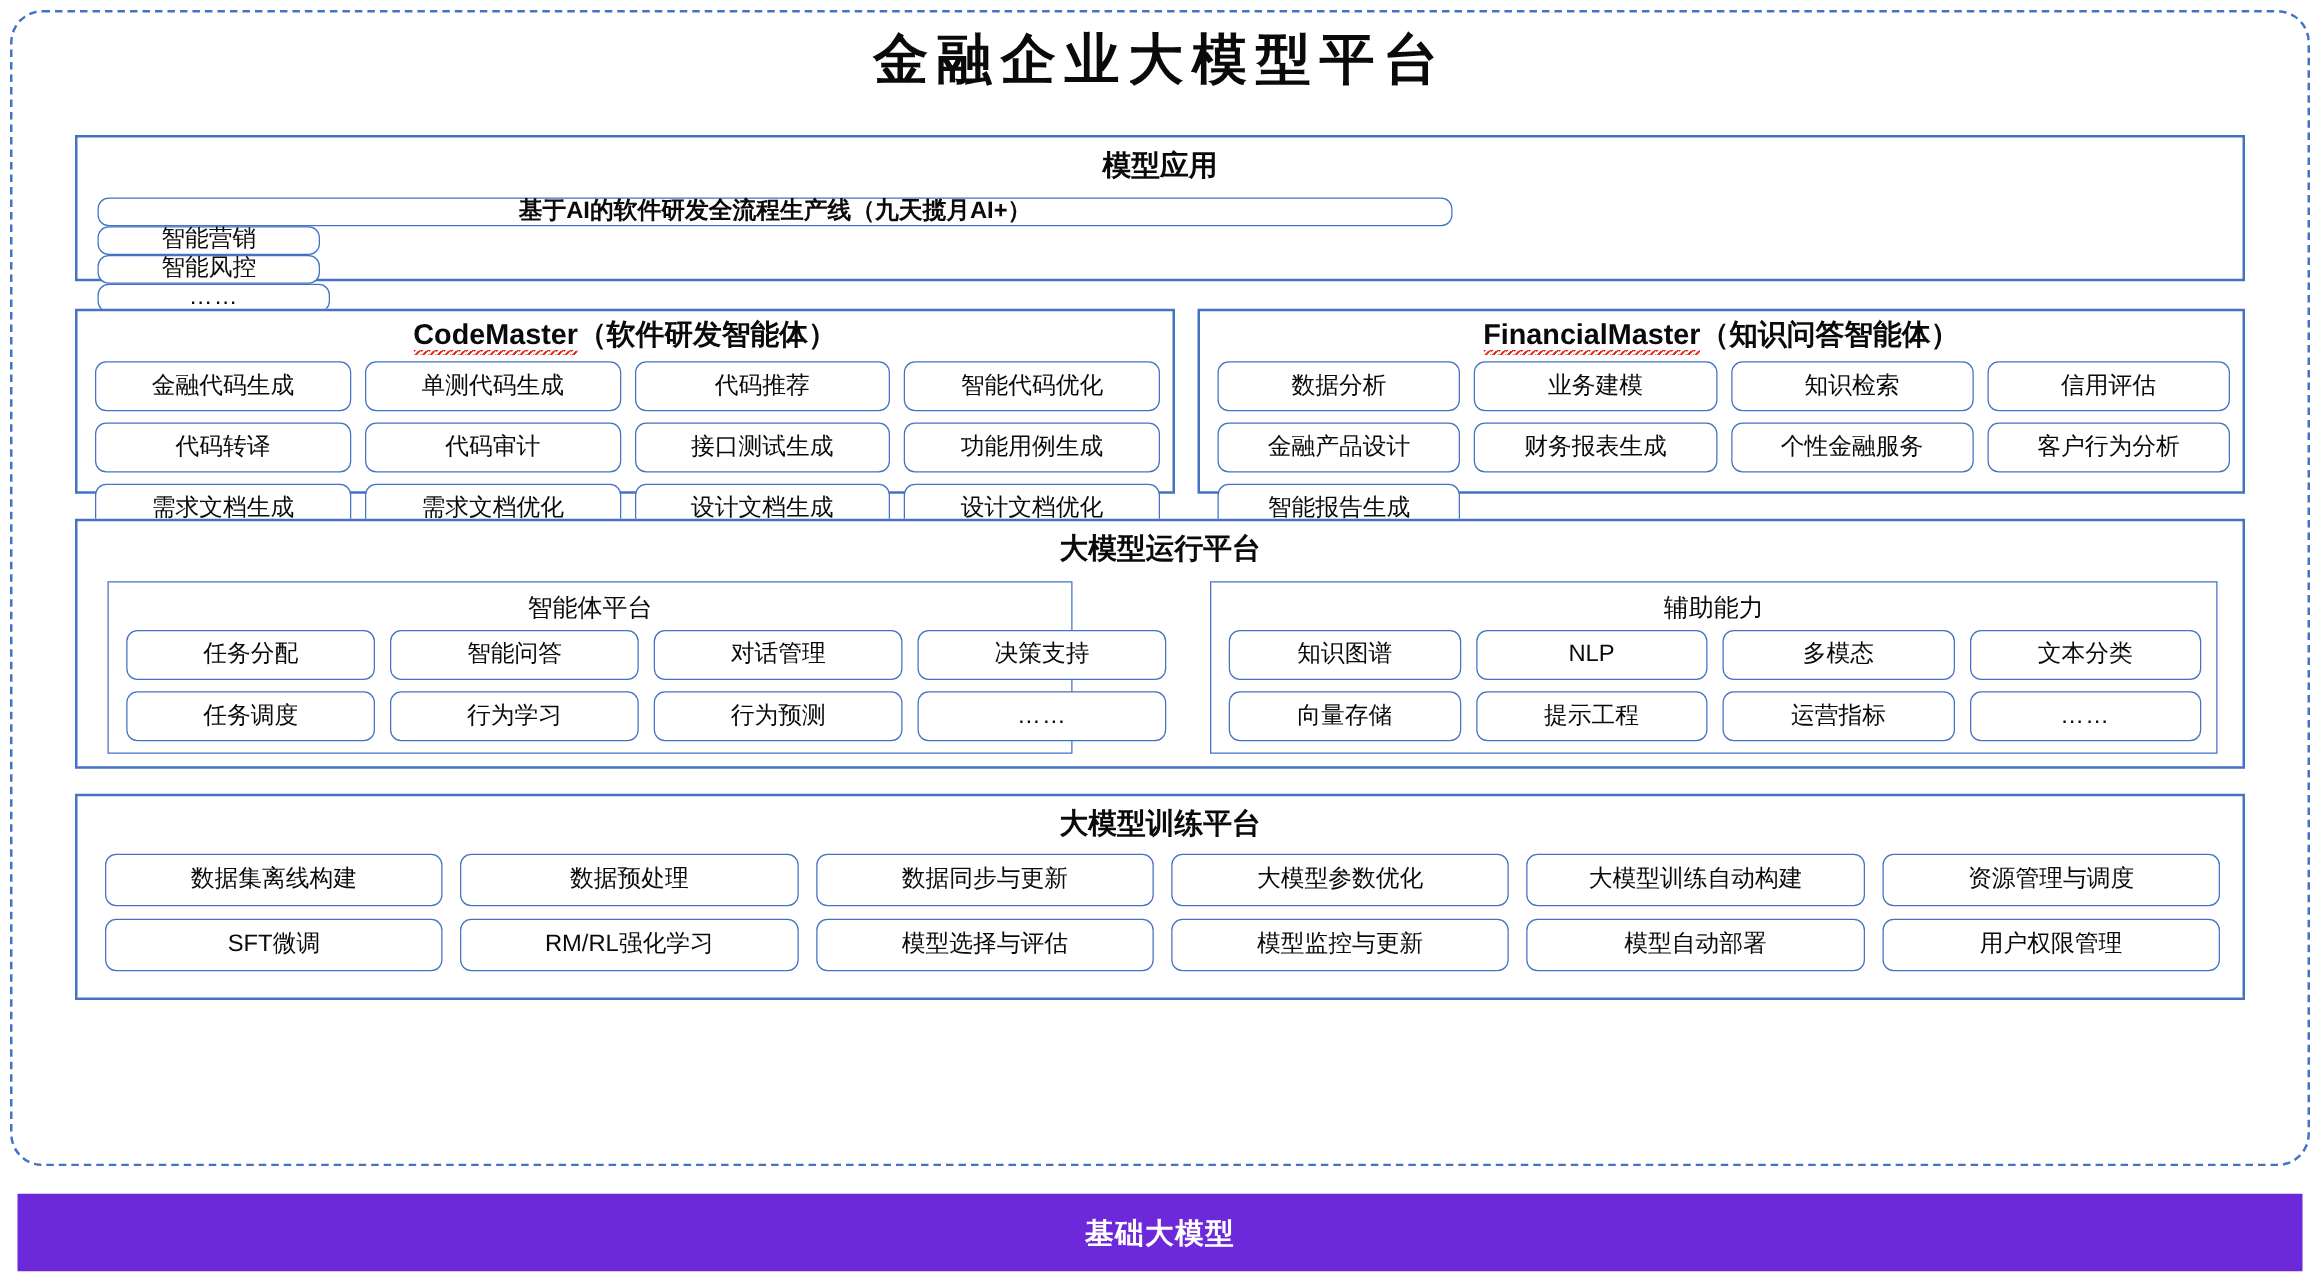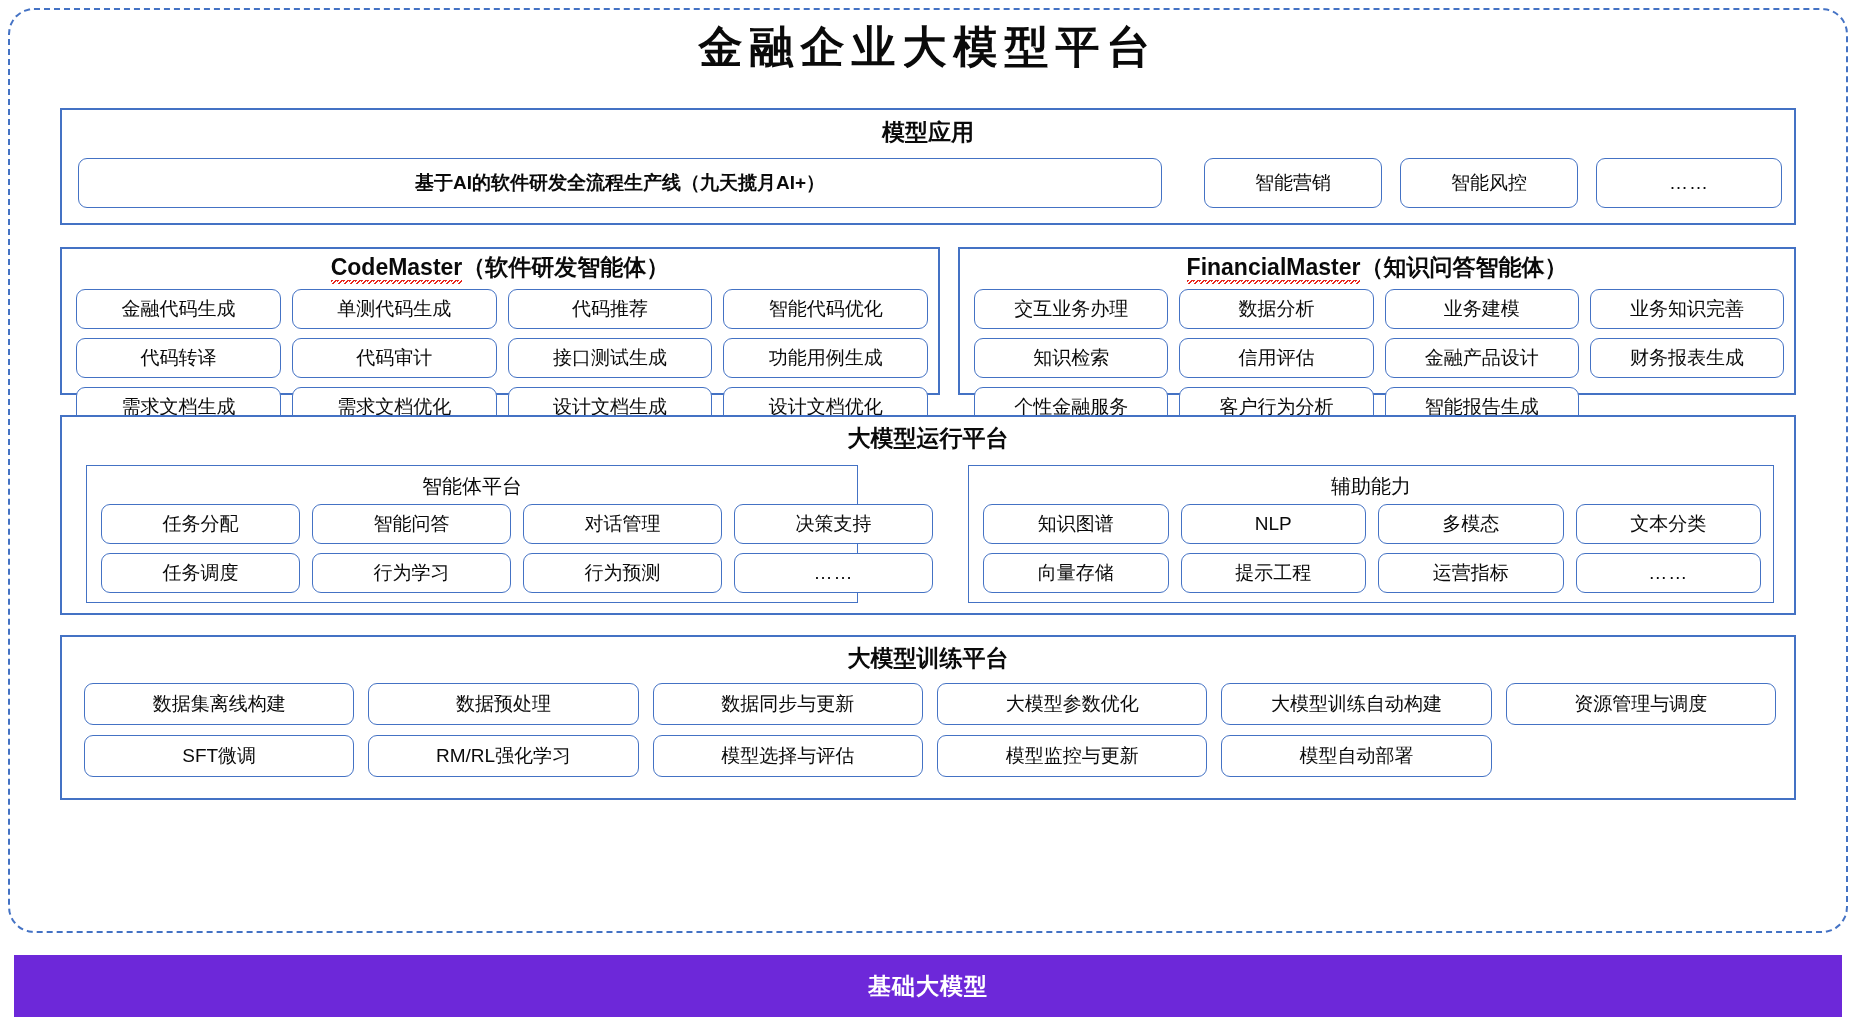--- a/index.html
+++ b/index.html
@@ -75,21 +75,21 @@
   }
   .pill.bold { font-weight: 700; }
   .pill.dots { letter-spacing: 1px; }
 
   
   #sec-apps { left: 60px; top: 108px; width: 1736px; height: 117px; }
   #sec-apps .panel-title { margin-top: 11px; }
   #sec-apps .row {
     position: absolute; left: 16px; top: 48px;
     width: 1704px; height: 50px;
-    display: flex; gap: 0;
+    display: flex; gap: 0; flex-direction: column;
   }
   #apps-main { width: 1084px; height: 50px; margin-right: 42px; }
   #apps-a { width: 178px; height: 50px; margin-right: 18px; }
   #apps-b { width: 178px; height: 50px; margin-right: 18px; }
   #apps-c { width: 186px; height: 50px; }
 
   
   #sec-code { left: 60px; top: 247px; width: 880px; height: 148px; }
   #sec-fin  { left: 958px; top: 247px; width: 838px; height: 148px; }
   .agent-title { margin-top: 7px; }
@@ -201,24 +201,22 @@
       <div class="pill">设计文档生成</div>
       <div class="pill">设计文档优化</div>
     </div>
   </div>
 
   <div class="panel" id="sec-fin">
     <div class="panel-title panel-title-lg agent-title">
       <span class="spell">FinancialMaster</span><span>（知识问答智能体）</span>
     </div>
     <div class="agent-grid">
-      <div class="pill">交互业务办理</div>
       <div class="pill">数据分析</div>
       <div class="pill">业务建模</div>
-      <div class="pill">业务知识完善</div>
       <div class="pill">知识检索</div>
       <div class="pill">信用评估</div>
       <div class="pill">金融产品设计</div>
       <div class="pill">财务报表生成</div>
       <div class="pill">个性金融服务</div>
       <div class="pill">客户行为分析</div>
       <div class="pill">智能报告生成</div>
     </div>
   </div>
 
@@ -261,20 +259,21 @@
       <div class="pill">数据预处理</div>
       <div class="pill">数据同步与更新</div>
       <div class="pill">大模型参数优化</div>
       <div class="pill">大模型训练自动构建</div>
       <div class="pill">资源管理与调度</div>
       <div class="pill">SFT微调</div>
       <div class="pill">RM/RL强化学习</div>
       <div class="pill">模型选择与评估</div>
       <div class="pill">模型监控与更新</div>
       <div class="pill">模型自动部署</div>
+      <div class="pill">用户权限管理</div>
     </div>
   </div>
 
   <div class="footer">
     <span class="footer-label">基础大模型</span>
   </div>
 
 </div>
 
 </body></html>

